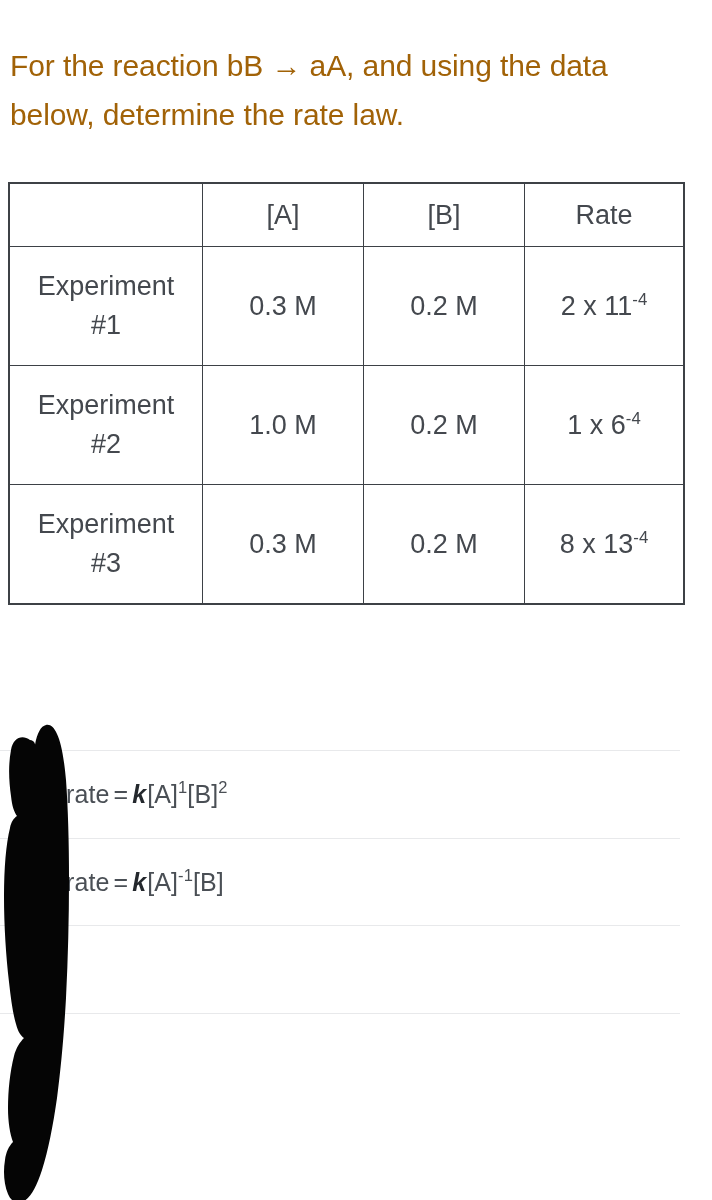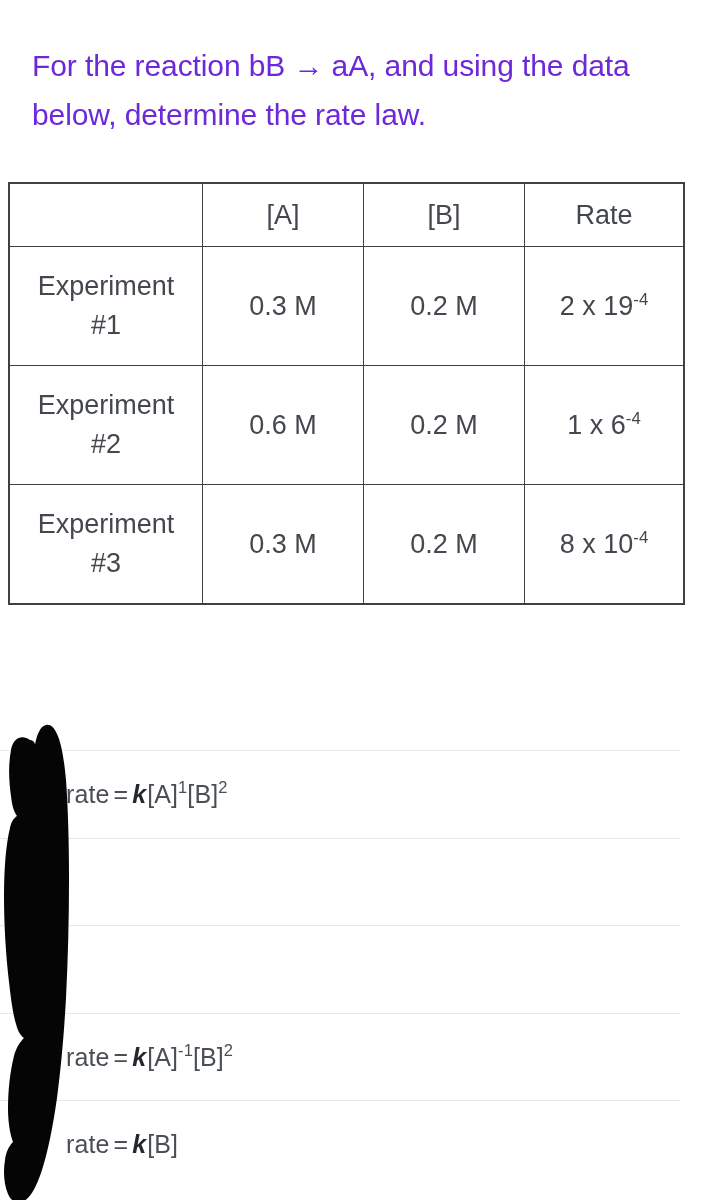--- a/index.html
+++ b/index.html
@@ -13,27 +13,27 @@
     position: relative;
     overflow: hidden;
     font-family: "Liberation Sans", sans-serif;
     color: #3b4047;
     -webkit-font-smoothing: antialiased;
   }
 
   
   #question {
     position: absolute;
-    left: 32px;
+    left: 10px;
     top: 42px;
     width: 660px;
     font-size: 30px;
     line-height: 1.62;
     font-weight: 400;
-    color: #6d28d9;
+    color: #a16207;
     letter-spacing: -0.1px;
   }
 
   
   #data-table {
     position: absolute;
     left: 8px;
     top: 182px;
     width: 672px;
     border-collapse: collapse;
@@ -157,72 +157,68 @@
   </thead>
   <tbody>
     <tr>
       <td class="exp-label">
         <span class="ln">Experiment</span>
         <span class="ln">#1</span>
       </td>
       <td>0.3 M</td>
       <td>0.2 M</td>
       <td>
-        <span class="rate-val"><span>2 x 19</span><sup>-4</sup></span>
+        <span class="rate-val"><span>2 x 11</span><sup>-4</sup></span>
       </td>
     </tr>
     <tr>
       <td class="exp-label">
         <span class="ln">Experiment</span>
         <span class="ln">#2</span>
       </td>
-      <td>0.6 M</td>
+      <td>1.0 M</td>
       <td>0.2 M</td>
       <td>
         <span class="rate-val"><span>1 x 6</span><sup>-4</sup></span>
       </td>
     </tr>
     <tr>
       <td class="exp-label">
         <span class="ln">Experiment</span>
         <span class="ln">#3</span>
       </td>
       <td>0.3 M</td>
       <td>0.2 M</td>
       <td>
-        <span class="rate-val"><span>8 x 10</span><sup>-4</sup></span>
+        <span class="rate-val"><span>8 x 13</span><sup>-4</sup></span>
       </td>
     </tr>
   </tbody>
 </table>
 
 <div id="options">
 
   <div class="option-row">
     <span class="option-radio"></span>
     <span class="option-label"><span>rate</span><span class="eq">=</span><span class="kvar">k</span><span>[A]</span><sup>1</sup><span>[B]</span><sup>2</sup></span>
   </div>
 
   <div class="option-row">
     <span class="option-radio"></span>
-  </div>
-
-  <div class="option-row">
-    <span class="option-radio"></span>
-  </div>
-
-  <div class="option-row">
-    <span class="option-radio"></span>
-    <span class="option-label"><span>rate</span><span class="eq">=</span><span class="kvar">k</span><span>[A]</span><sup>-1</sup><span>[B]</span><sup>2</sup></span>
-  </div>
-
-  <div class="option-row">
-    <span class="option-radio"></span>
-    <span class="option-label"><span>rate</span><span class="eq">=</span><span class="kvar">k</span><span>[B]</span><span></span></span>
-  </div>
+    <span class="option-label"><span>rate</span><span class="eq">=</span><span class="kvar">k</span><span>[A]</span><sup>-1</sup><span>[B]</span></span>
+  </div>
+
+  <div class="option-row">
+    <span class="option-radio"></span>
+  </div>
+
+  <div class="option-row">
+    <span class="option-radio"></span>
+  </div>
+
 
 </div>
 
 <svg id="redaction" viewBox="0 0 110 486">
   <path d="M 30 22
            C 22 16, 13 20, 11 32
            C 8 48, 9 64, 11 78
            C 12 88, 14 94, 17 98
            C 14 100, 11 104, 10 110
            C 6 126, 4 150, 4 178

